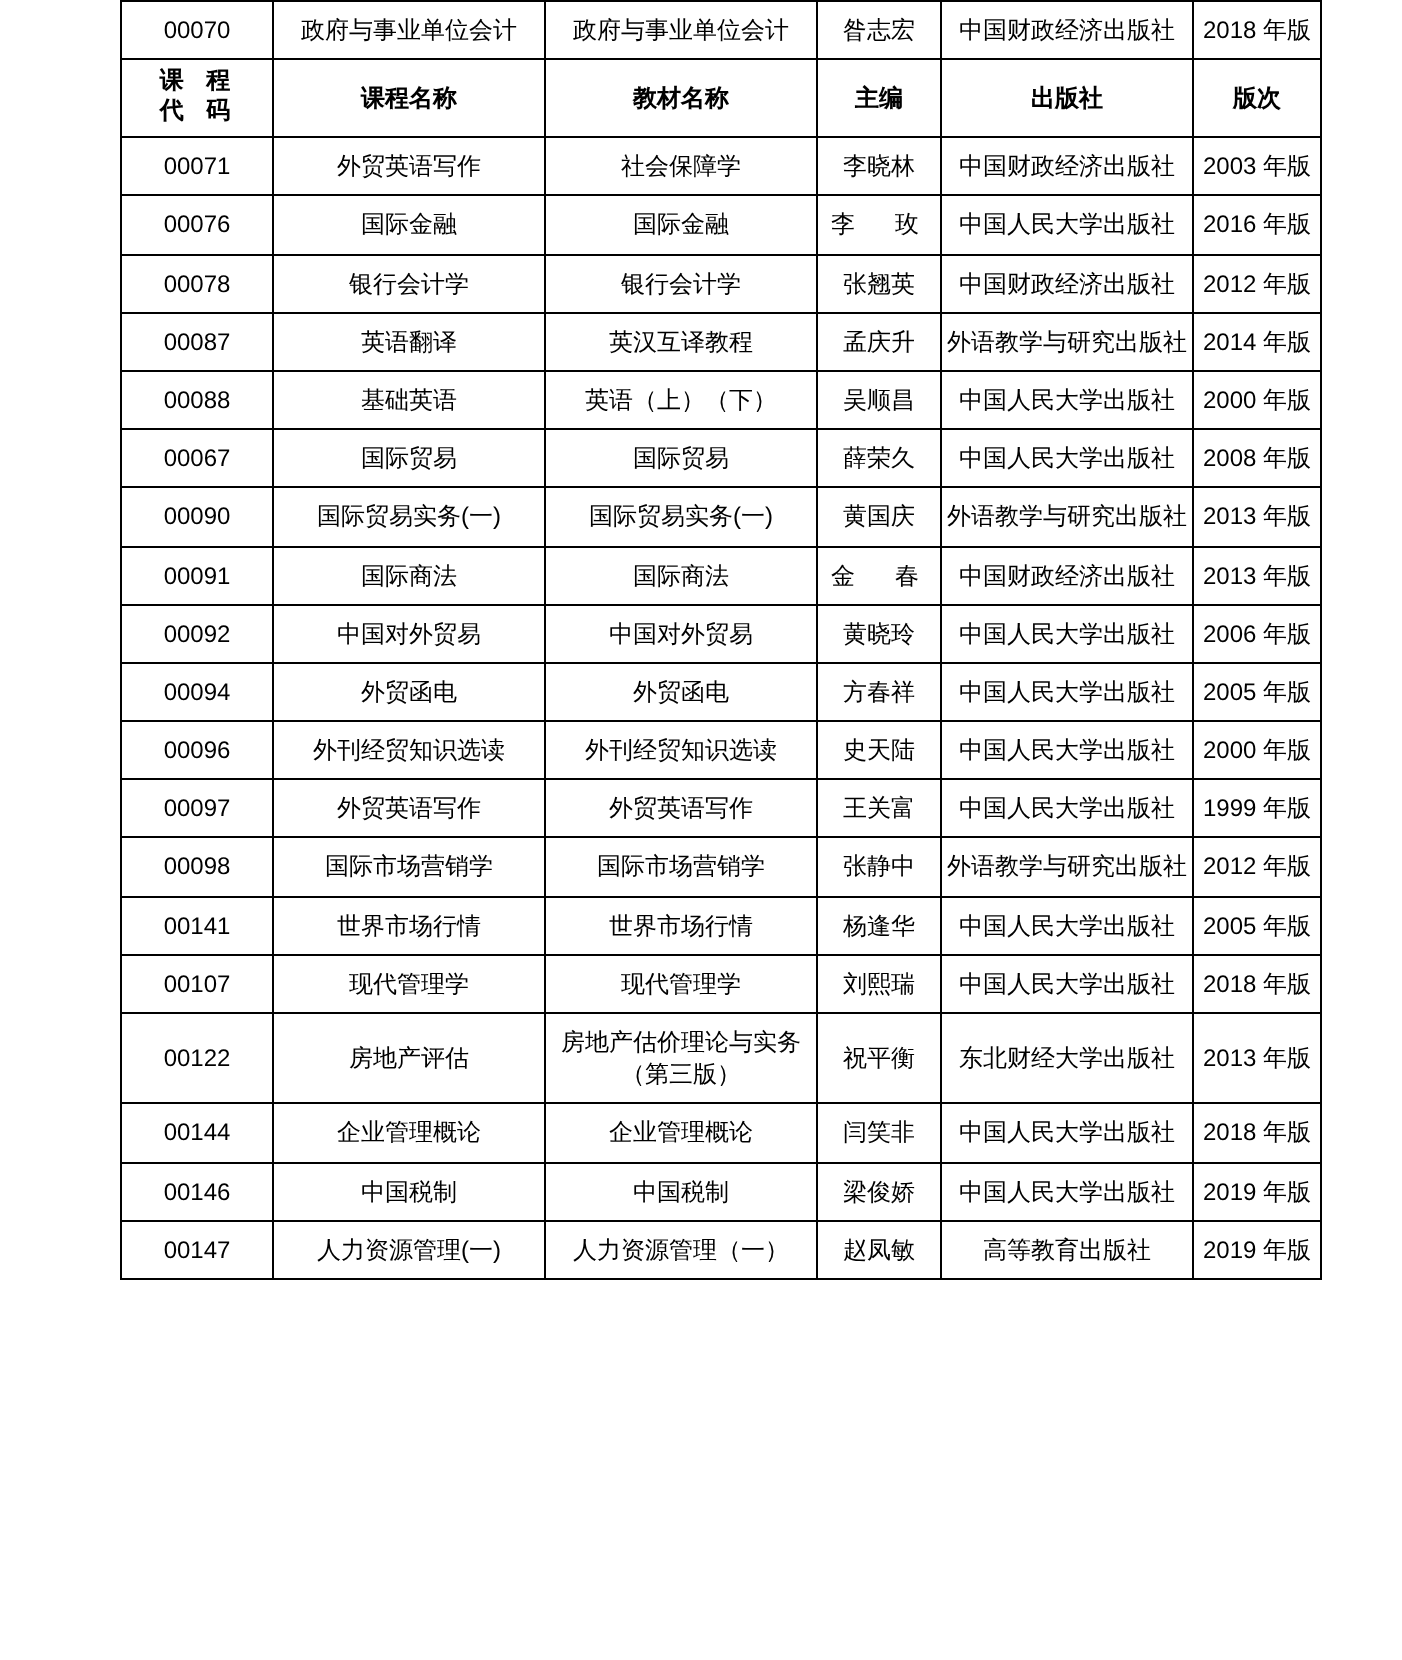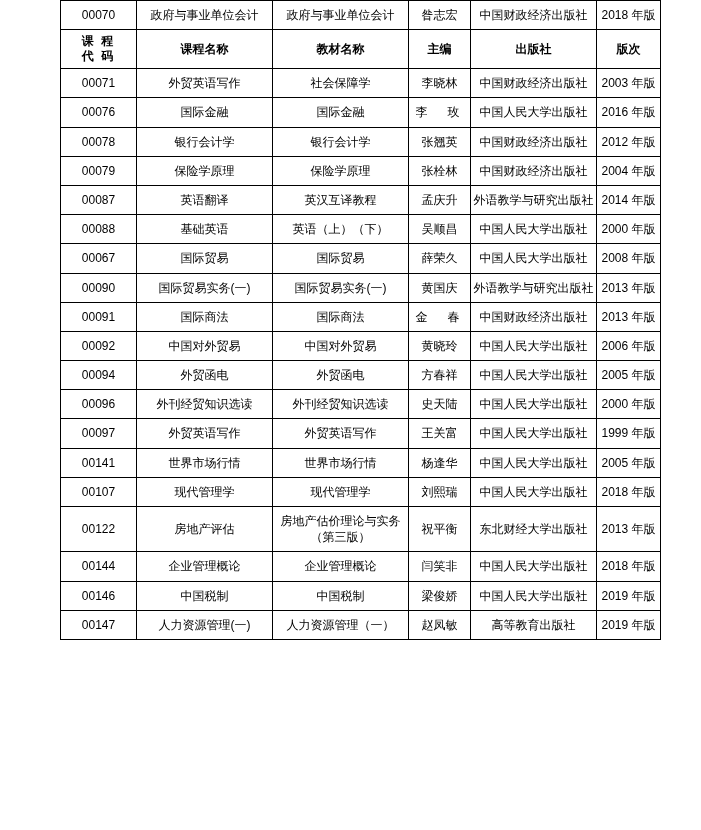--- a/index.html
+++ b/index.html
@@ -46,20 +46,21 @@
   tr.header-row td {
     font-weight: bold;
     padding: 4px 2px;
   }
   tr.header-row td.code-head {
     line-height: 1.25;
     letter-spacing: 2px;
   }
   .code-head span {
     display: block;
+    font-family: Liberation Mono, monospace;
   }
   td.tall {
     padding-top: 4px;
     padding-bottom: 4px;
   }
   .editor-wide {
     letter-spacing: 4px;
     margin-top: 43px;
   }
 </style>
@@ -117,28 +118,20 @@
       </tr>
       <tr>
         <td>00078</td>
         <td>银行会计学</td>
         <td>银行会计学</td>
         <td>张翘英</td>
         <td>中国财政经济出版社</td>
         <td>2012 年版</td>
       </tr>
       <tr>
-        <td>00079</td>
-        <td>保险学原理</td>
-        <td>保险学原理</td>
-        <td>张栓林</td>
-        <td>中国财政经济出版社</td>
-        <td>2004 年版</td>
-      </tr>
-      <tr>
         <td>00087</td>
         <td>英语翻译</td>
         <td>英汉互译教程</td>
         <td>孟庆升</td>
         <td>外语教学与研究出版社</td>
         <td>2014 年版</td>
       </tr>
       <tr>
         <td>00088</td>
         <td>基础英语</td>
@@ -197,20 +190,28 @@
       </tr>
       <tr>
         <td>00097</td>
         <td>外贸英语写作</td>
         <td>外贸英语写作</td>
         <td>王关富</td>
         <td>中国人民大学出版社</td>
         <td>1999 年版</td>
       </tr>
       <tr>
+        <td>00098</td>
+        <td>国际市场营销学</td>
+        <td>国际市场营销学</td>
+        <td>张静中</td>
+        <td>外语教学与研究出版社</td>
+        <td>2012 年版</td>
+      </tr>
+      <tr>
         <td>00141</td>
         <td>世界市场行情</td>
         <td>世界市场行情</td>
         <td>杨逢华</td>
         <td>中国人民大学出版社</td>
         <td>2005 年版</td>
       </tr>
       <tr>
         <td>00107</td>
         <td>现代管理学</td>

